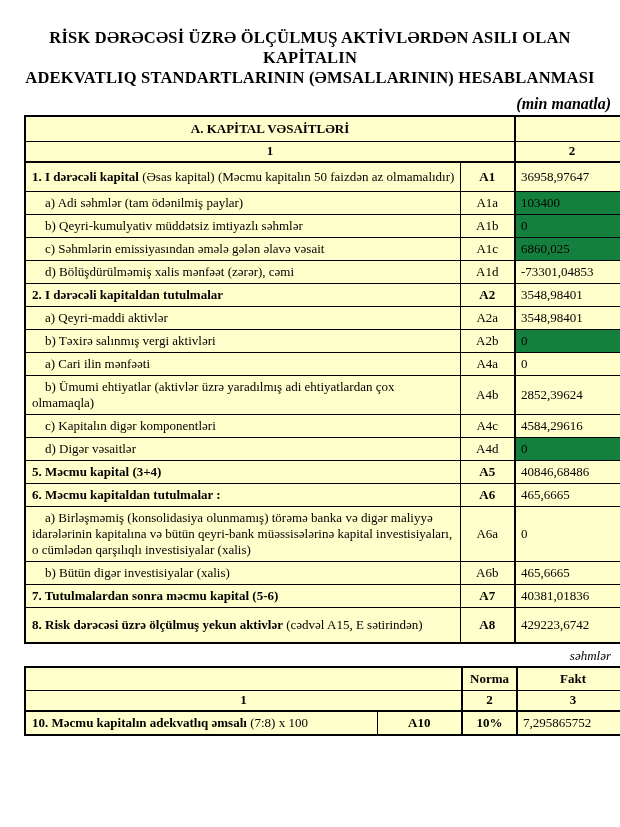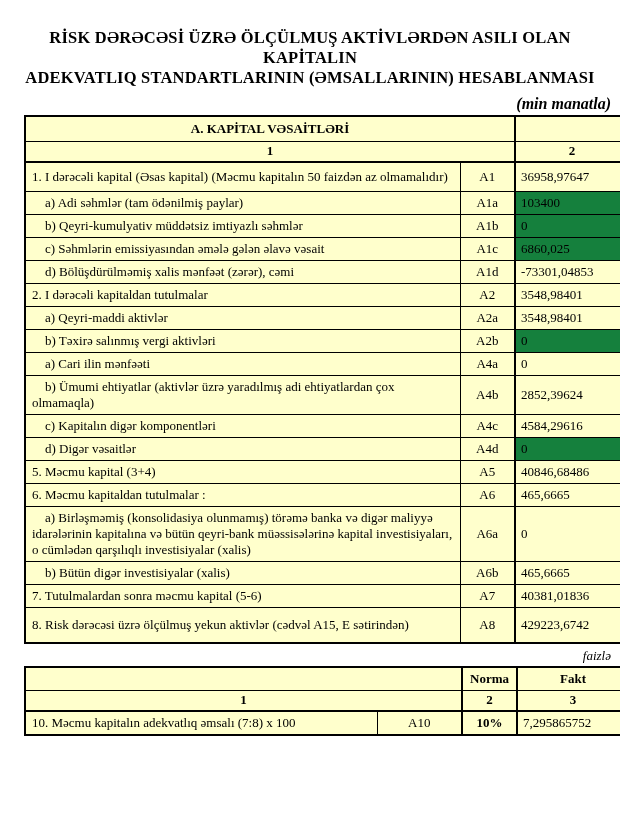--- a/index.html
+++ b/index.html
@@ -50,21 +50,21 @@
     font-size: 13px;
     padding: 3px 5px;
     vertical-align: middle;
     overflow: hidden;
   }
   .hdr { text-align: center; font-weight: bold; }
   .nums td { border-bottom-width: 2px; font-weight: bold; text-align: center; padding: 1px 5px 2px; }
   .label { padding-left: 6px; padding-right: 4px; }
   .sub { text-indent: 13px; }
   .code { text-align: center; }
-  .b { font-weight: normal; text-align: center; }
+  .b { font-weight: bold; text-align: center; }
   .val { text-align: left; }
   #t1 .val, #t1 td.vcol { border-left-width: 2px; }
   #t2 .ncol { border-left-width: 2px; }
   #t2 .fcol { border-left-width: 2px; }
   .white { background: #15803d; }
   tr.tall > td { padding-top: 9px; padding-bottom: 9px; }
   tr.r1 > td { padding-top: 6px; padding-bottom: 6px; }
 </style>
 </head>
 <body>
@@ -179,21 +179,21 @@
           <td class="val vcol">40381,01836</td>
         </tr>
         <tr class="tall">
           <td class="label"><span class="b">8. Risk dərəcəsi üzrə ölçülmuş  yekun aktivlər</span><span>  (cədvəl A15, E sətirindən)</span></td>
           <td class="code b">A8</td>
           <td class="val vcol">429223,6742</td>
         </tr>
       </tbody>
   </table>
 
-  <div class="note-faizle">faizlə</div>
+  <div class="note-faizle">səhmlər</div>
 
   <table id="t2">
     <colgroup>
       <col style="width:352px">
         <col style="width:85px">
         <col style="width:55px">
         <col style="width:112px">
     </colgroup>
     <tbody>
       <tr>

